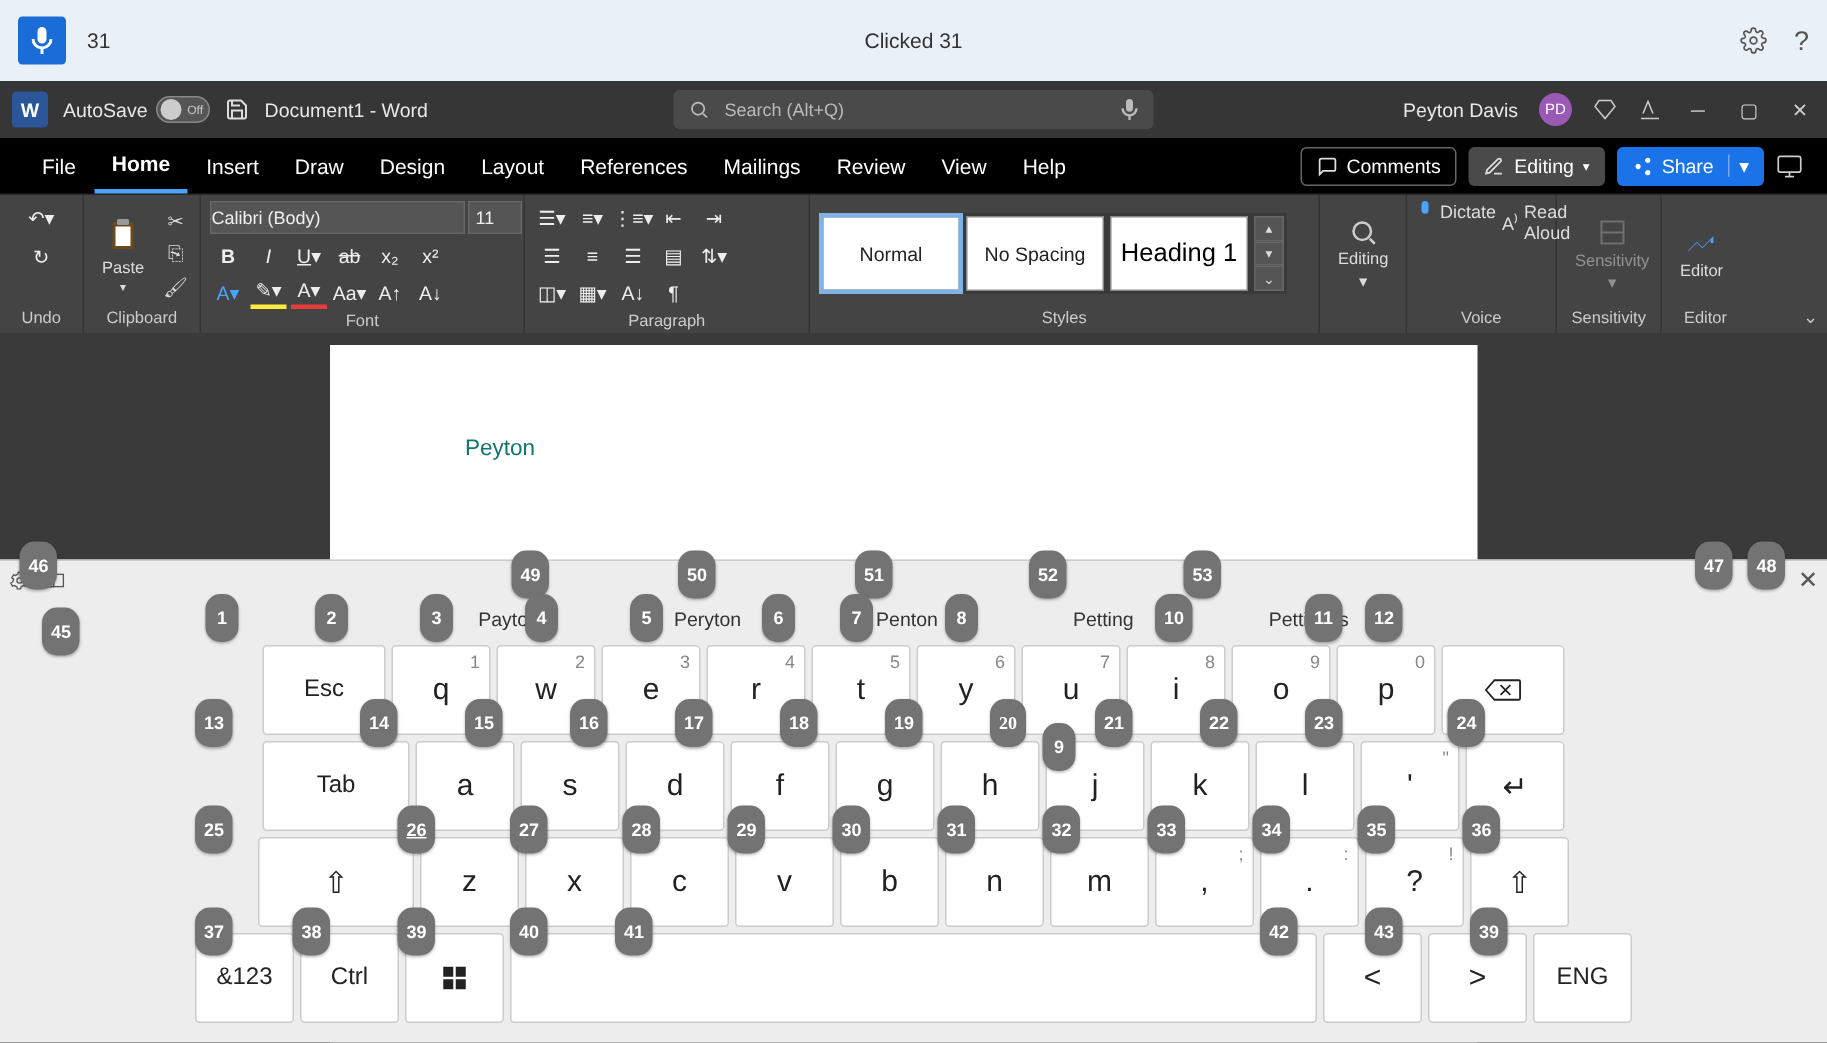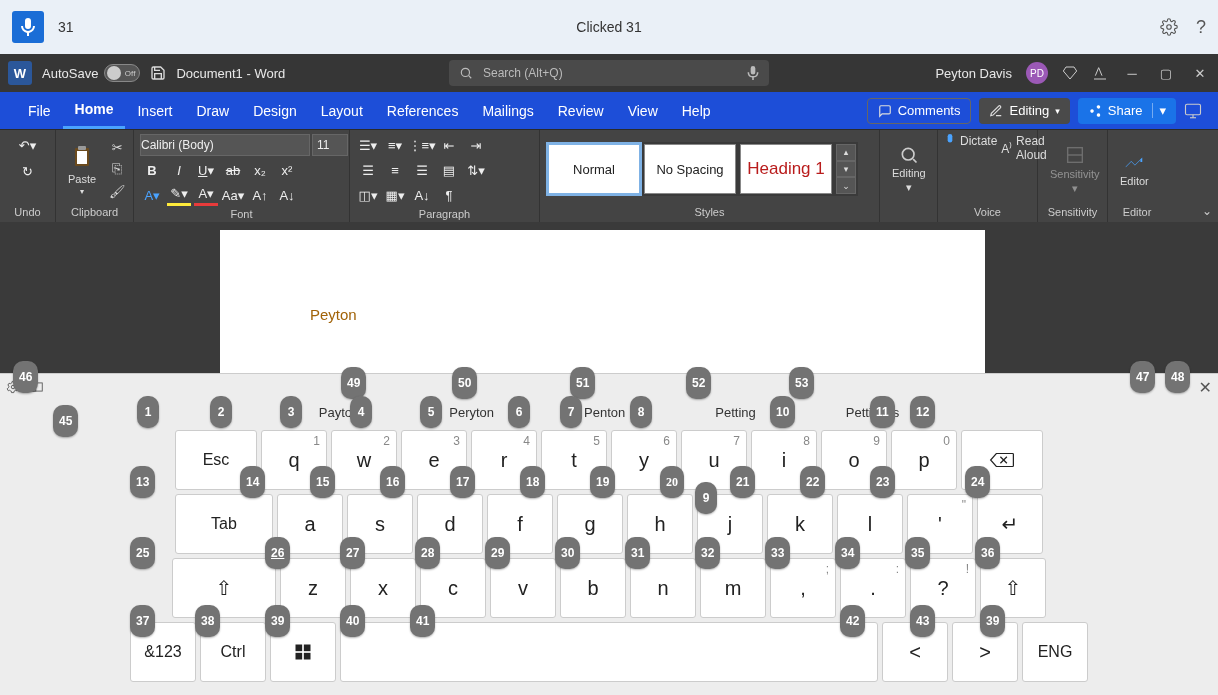--- a/index.html
+++ b/index.html
@@ -22,21 +22,21 @@
 .wordbar .autosave-toggle .off { position:absolute; right:4px; font-size:8px; color:#ccc;}
 .wordbar .save-icon { margin: 0 10px; }
 .wordbar .search { position:absolute; left:50%; transform:translateX(-50%); width: 320px; height:26px; background:#4a4a4a; border-radius:4px; display:flex; align-items:center; padding:0 10px; color:#bbb; font-size:12px;}
 .wordbar .search .mag { margin-right:10px;}
 .wordbar .search .kmic { margin-left:auto;}
 .wordbar .right { margin-left:auto; display:flex; align-items:center; gap:14px;}
 .wordbar .avatar { width:22px; height:22px; border-radius:50%; background:#9b59b6; display:flex; align-items:center; justify-content:center; font-size:10px; color:white;}
 .wordbar .winbtn { width:20px; text-align:center; color:#ccc;}
 
 
-.tabs { height: 38px; background: #1d4ed8; display:flex; align-items:center; padding: 0 16px; color:#fff; font-size:14px; border-bottom:1px solid #2a2a2a;}
+.tabs { height: 38px; background: #000000; display:flex; align-items:center; padding: 0 16px; color:#fff; font-size:14px; border-bottom:1px solid #2a2a2a;}
 .tabs .tab { padding: 0 12px; height:100%; display:flex; align-items:center; cursor:pointer;}
 .tabs .tab.active { border-bottom: 3px solid #4aa3ff; font-weight:600;}
 .tabs .rightctrls { margin-left:auto; display:flex; align-items:center; gap:8px;}
 .tabs .btn { height:26px; padding:0 10px; border-radius:4px; display:flex; align-items:center; font-size:13px; gap:6px;}
 .tabs .comments { border:1px solid #666;}
 .tabs .editing { background:#4a4a4a;}
 .tabs .share { background:#1a73e8; color:white;}
 .tabs .share .drop { border-left:1px solid rgba(255,255,255,.4); padding-left:6px; margin-left:4px;}
 
 
@@ -48,30 +48,30 @@
 .ribbon .smicon { width:22px; height:20px; display:flex; align-items:center; justify-content:center; font-size:13px;}
 .ribbon select, .ribbon .combo { background:#555; color:#eee; border:1px solid #666; height:22px; font-size:12px;}
 .ribbon .combo.font { width: 170px; padding:0 0; display:flex; align-items:center;}
 .ribbon .combo.size { width: 36px; padding:0 4px; display:flex; align-items:center; margin-left:2px;}
 .ribbon .iconrow { display:flex; gap:3px;}
 .ribbon .iconbtn { width:24px; height:22px; display:flex; align-items:center; justify-content:center; color:#eee; font-size:13px;}
 
 .styles-gallery { display:flex; gap:4px; padding:2px; background:#3a3a3a;}
 .styles-gallery .style-card { width:92px; height:50px; background:#fff; color:#222; display:flex; align-items:center; justify-content:center; font-size:13px; border:1px solid #888;}
 .styles-gallery .style-card.selected { outline:3px solid #7fb2e5; outline-offset:-1px;}
-.styles-gallery .style-card.heading { color:#b91c1c; font-size:17px;}
+.styles-gallery .style-card.heading { color:#000000; font-size:17px;}
 .styles-gallery .scroll { width:20px; display:flex; flex-direction:column;}
 .styles-gallery .scroll div { flex:1; background:#555; border:1px solid #666; display:flex; align-items:center; justify-content:center; font-size:9px;}
 
 .ribbon .collapse { position:absolute; right:6px; bottom:4px; color:#ccc; font-size:12px;}
 
 
 .docarea { position:absolute; top:222px; left:0; right:0; bottom:0; background:#3a3a3a; overflow:hidden;}
 .page { position:absolute; top:8px; left:220px; width:765px; height:480px; background:white;}
-.page .content { padding: 76px 90px; font-size:15px; color:#a16207;}
+.page .content { padding: 60px 90px; font-size:15px; color:#0f766e;}
 
 
 .osk { position:absolute; left:0; right:0; bottom:0; height:322px; background:#ededed; border-top:1px solid #ccc;}
 .osk-top { height:26px; display:flex; align-items:center; padding:0 6px; gap:10px; color:#555;}
 .osk-top .right { margin-left:auto; display:flex; gap:16px; align-items:center;}
 .osk-suggest { height:24px; display:flex; justify-content:center; gap:90px; font-size:13px; color:#333; align-items:center;}
 .osk-rows { padding: 6px 130px 8px;}
 .osk-row { display:flex; gap:4px; margin-bottom:4px; justify-content:center;}
 .key { background:#fff; border:1px solid #ccc; border-radius:3px; display:flex; align-items:center; justify-content:center; font-size:20px; color:#222; position:relative; height:60px;}
 .key .sub { position:absolute; top:3px; right:6px; font-size:12px; color:#888;}
@@ -446,21 +446,21 @@
       <div class="key space"></div>
       <div class="key std">&lt;</div>
       <div class="key std">&gt;</div>
       <div class="key std txt">ENG</div>
     </div>
   </div>
 </div>
 
 <div id="badges">
     <div class="badge" style="left: 13px; top: 361px;">46</div>
-    <div class="badge" style="left: 53px; top: 405px;">45</div>
+    <div class="badge" style="left: 28px; top: 405px;">45</div>
     <div class="badge" style="left: 341px; top: 367px;">49</div>
     <div class="badge" style="left: 452px; top: 367px;">50</div>
     <div class="badge" style="left: 570px; top: 367px;">51</div>
     <div class="badge" style="left: 686px; top: 367px;">52</div>
     <div class="badge" style="left: 789px; top: 367px;">53</div>
     <div class="badge" style="left: 137px; top: 396px;">1</div>
     <div class="badge" style="left: 210px; top: 396px;">2</div>
     <div class="badge" style="left: 280px; top: 396px;">3</div>
     <div class="badge" style="left: 350px; top: 396px;">4</div>
     <div class="badge" style="left: 420px; top: 396px;">5</div>

